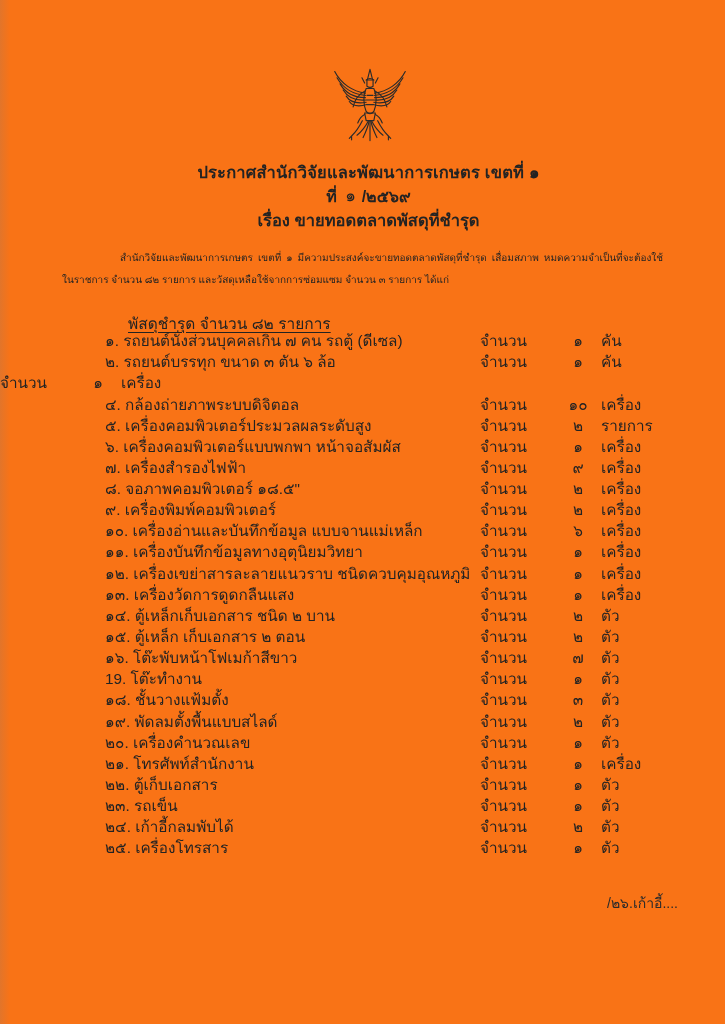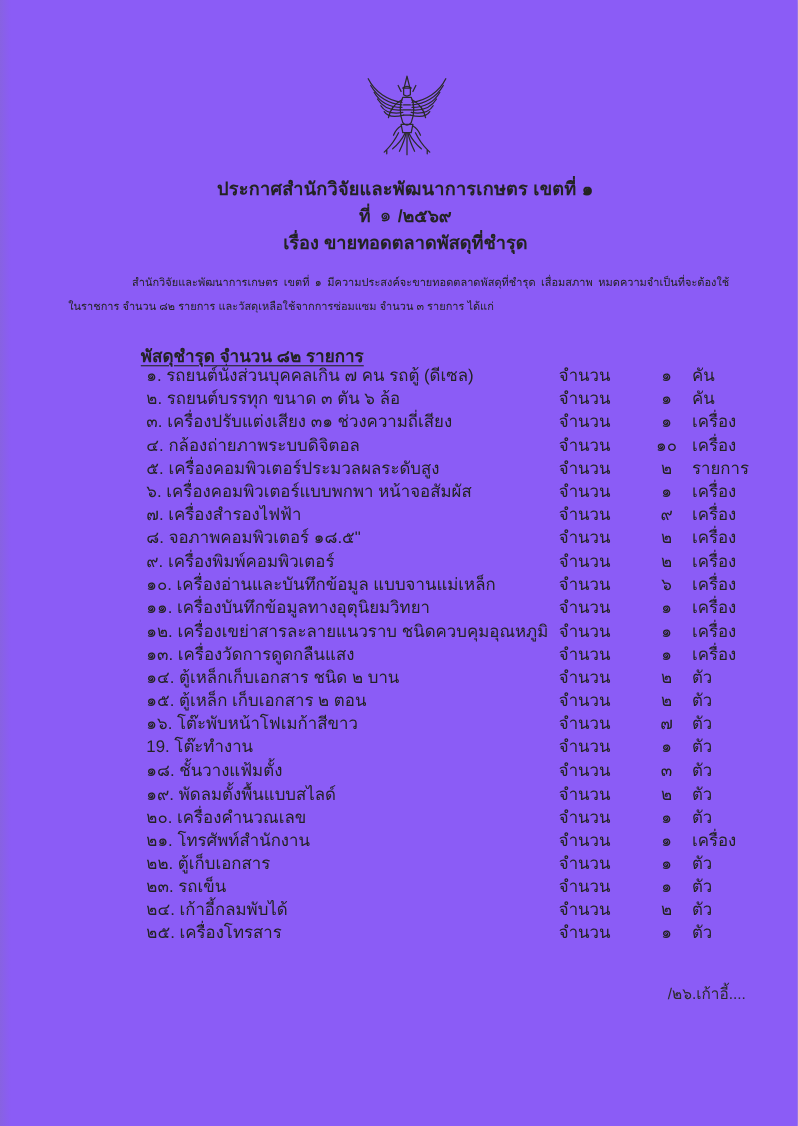--- a/index.html
+++ b/index.html
@@ -4,21 +4,21 @@
 <style>
   html,body{margin:0;padding:0;}
   body{
     background:#e8e8e6;
     font-family:"Liberation Sans","DejaVu Sans",sans-serif;
   }
   .page{
     position:relative;
     width:725px;height:1024px;
     margin:0 auto;
-    background:#8b5cf6;
+    background:#f97316;
     color:#232323;
     overflow:hidden;
     box-shadow:0 0 6px rgba(0,0,0,.2);
   }
   .scan-edge{
     position:absolute;left:0;top:0;bottom:0;width:10px;
     background:linear-gradient(90deg,rgba(120,125,135,.18),rgba(120,125,135,0));
     pointer-events:none;
   }
   .emblem{
@@ -38,29 +38,29 @@
     margin:0 6px 0 8px;font-size:17px;
   }
   .subject{font-size:16.5px;font-weight:600;margin-top:1px;}
   .intro{
     position:absolute;left:62px;top:247px;width:601px;
     font-size:10px;line-height:22.2px;
     text-indent:58px;text-align:justify;
   }
   .list-heading{
     position:absolute;left:128px;top:311px;
-    font-size:15.5px;font-weight:700;
+    font-size:15.5px;font-weight:400;
     text-decoration:underline;text-underline-offset:3px;
   }
   .items{
     position:absolute;left:0;top:330px;width:725px;
   }
   .row{
     display:flex;align-items:center;height:21.15px;
-    font-size:15.3px;white-space:nowrap;margin-left:28px;
+    font-size:15.3px;white-space:nowrap;
   }
   .c-item{margin-left:105px;width:375px;overflow:hidden;}
   .c-label{width:75px;}
   .c-qty{width:46px;text-align:center;}
   .c-unit{flex:1;}
   .continuation{
     position:absolute;left:607px;top:892px;
     font-size:14px;color:#2b2b2b;
   }
 </style>
@@ -136,21 +136,20 @@
         <span class="c-qty">๑</span>
         <span class="c-unit">คัน</span>
       </div>
       <div class="row">
         <span class="c-item">๒. รถยนต์บรรทุก ขนาด ๓ ตัน  ๖ ล้อ</span>
         <span class="c-label">จำนวน</span>
         <span class="c-qty">๑</span>
         <span class="c-unit">คัน</span>
       </div>
       <div class="row">
-        <span class="c-item">๓. เครื่องปรับแต่งเสียง ๓๑ ช่วงความถี่เสียง</span>
         <span class="c-label">จำนวน</span>
         <span class="c-qty">๑</span>
         <span class="c-unit">เครื่อง</span>
       </div>
       <div class="row">
         <span class="c-item">๔. กล้องถ่ายภาพระบบดิจิตอล</span>
         <span class="c-label">จำนวน</span>
         <span class="c-qty">๑๐</span>
         <span class="c-unit">เครื่อง</span>
       </div>

